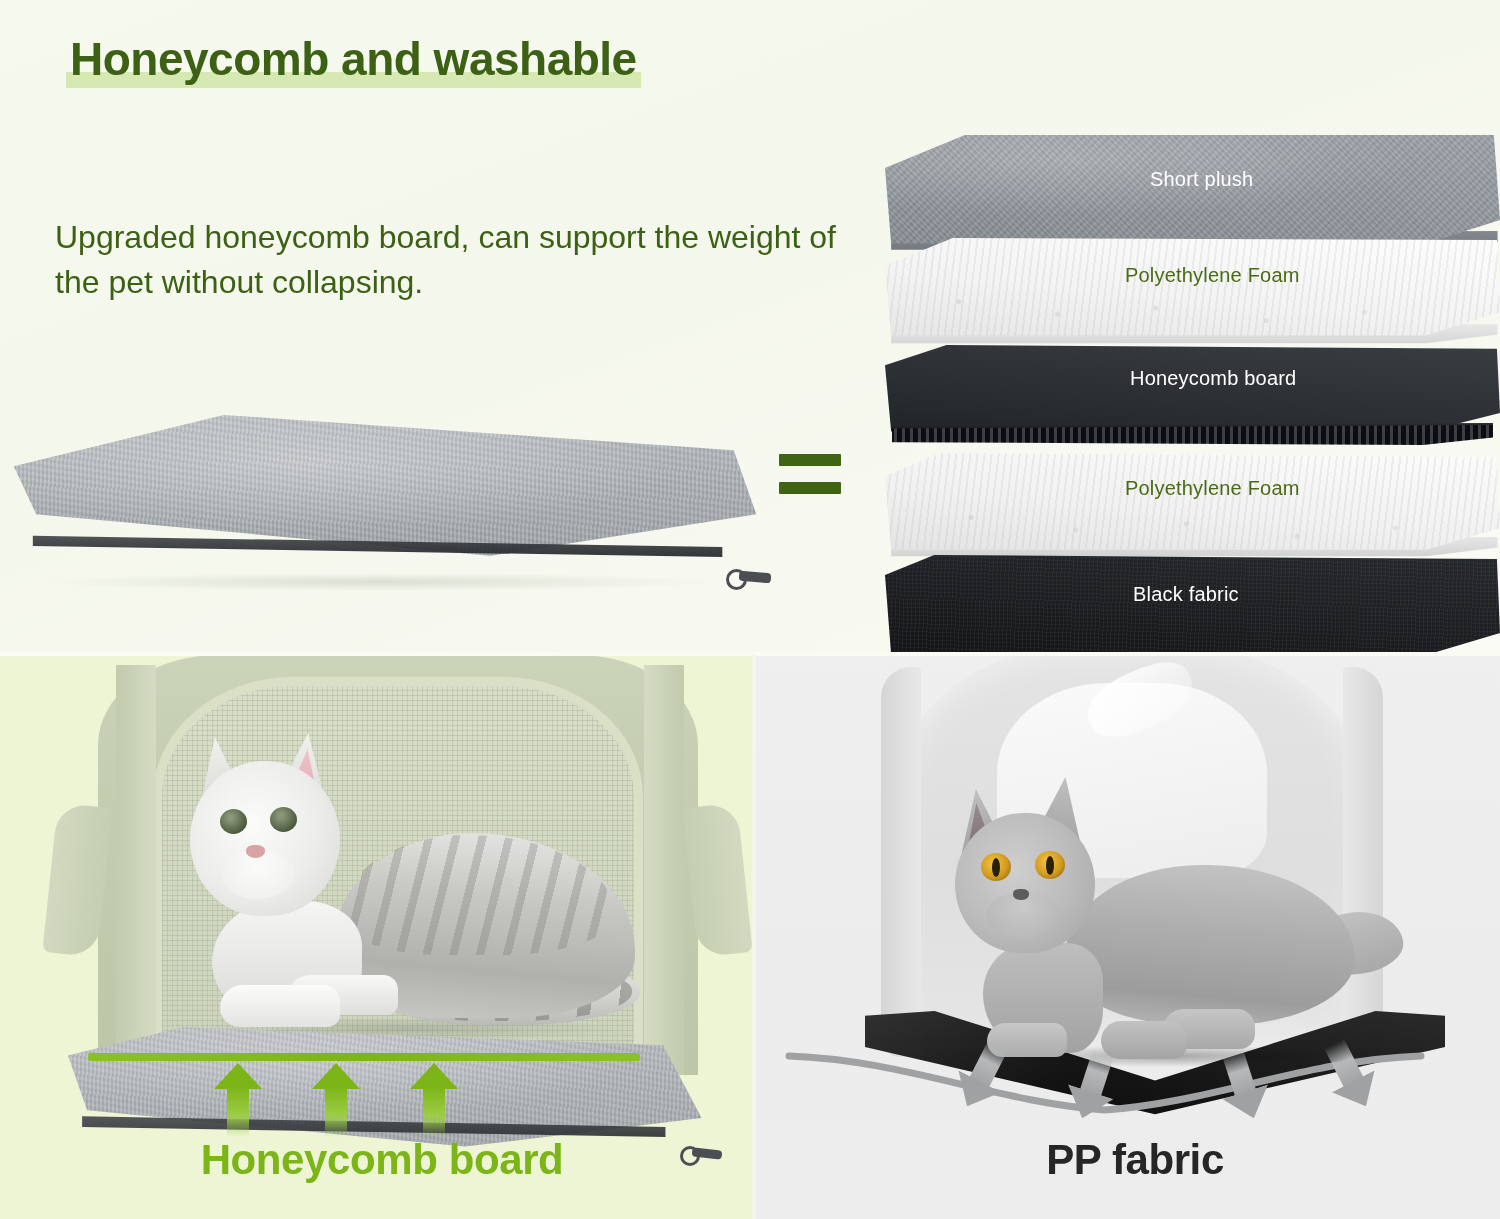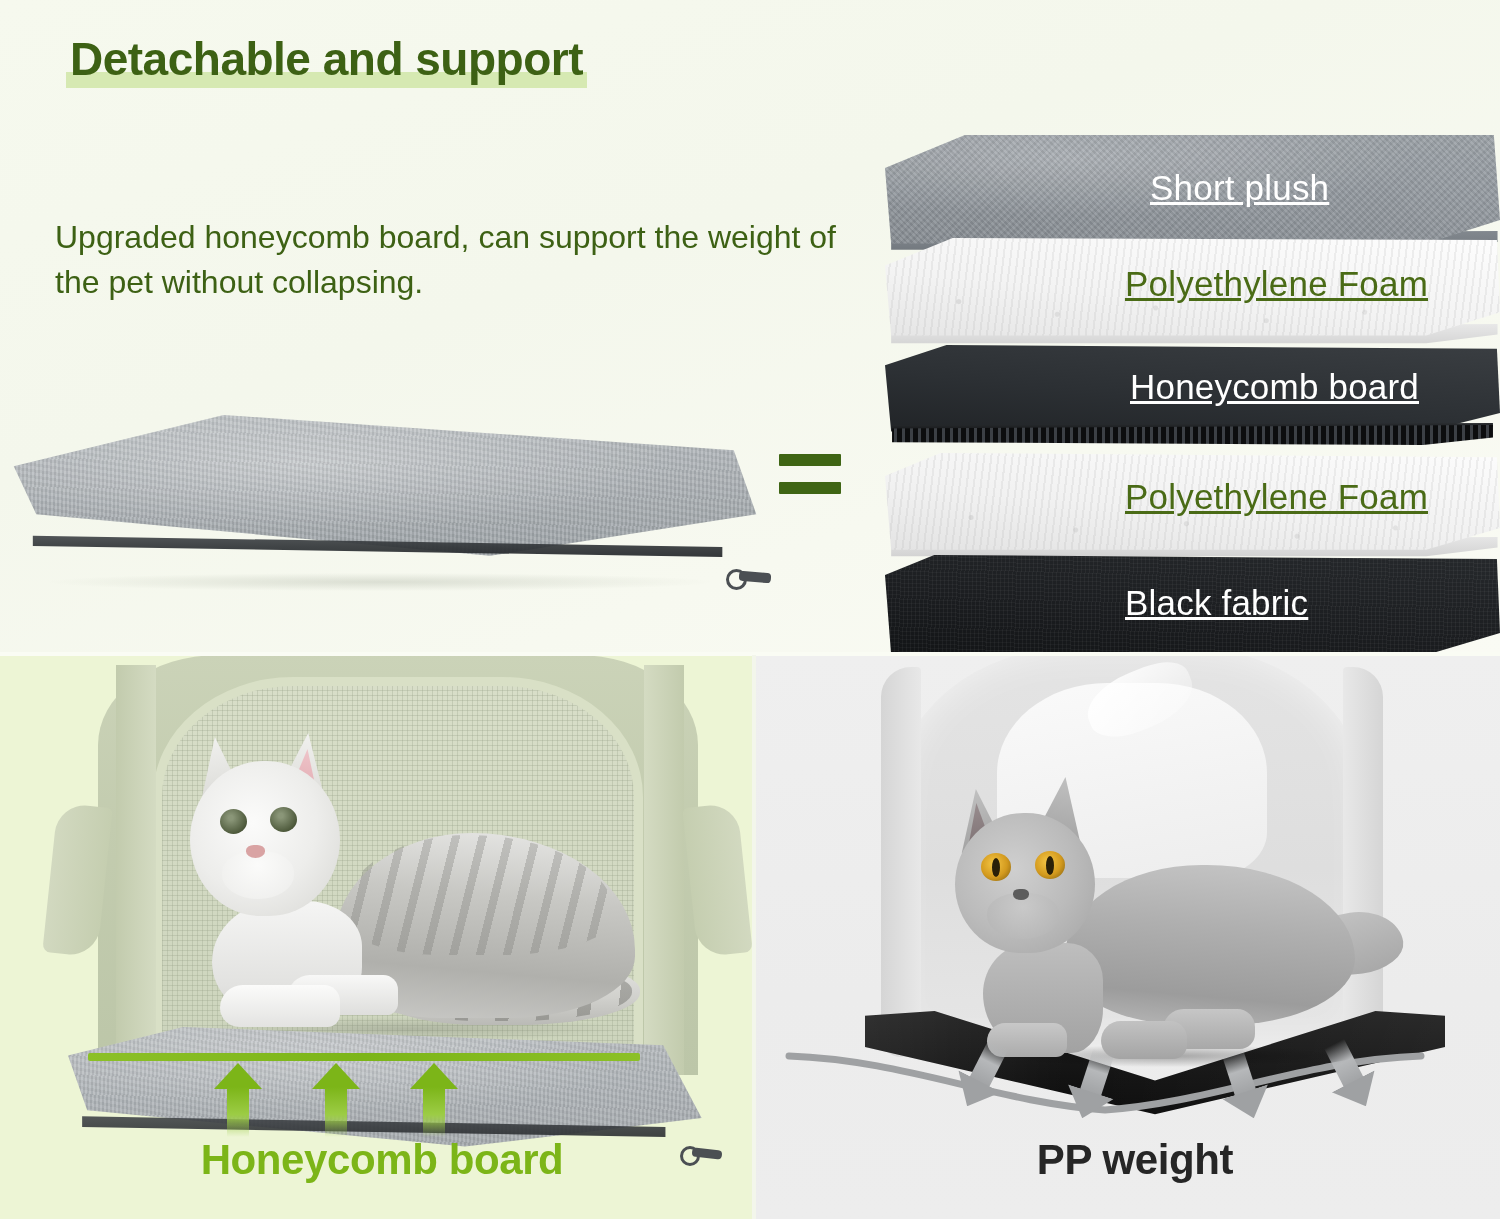--- a/index.html
+++ b/index.html
@@ -156,24 +156,23 @@
     width: 615px;
   }
   .layer .slab-top {
     position: absolute;
     left: 0; top: 0;
     width: 615px;
   }
   .layer .slab-label {
     position: absolute;
     z-index: 6;
-    font-size: 35px;
+    font-size: 20px;
     white-space: nowrap;
     letter-spacing: .2px;
-    text-decoration: underline;
   }
 
   
   #layer-plush { top: 0; height: 135px; }
   #layer-plush .slab-top {
     height: 118px;
     background:
       radial-gradient(ellipse 80% 70% at 30% 20%, rgba(255,255,255,.22), rgba(255,255,255,0) 70%),
       linear-gradient(185deg, #9DA3A9 0%, #91979D 55%, #868C92 100%);
     clip-path: polygon(13% 0%, 99% 0%, 100% 72%, 88% 92%, 1% 92%, 0% 28%);
@@ -279,21 +278,21 @@
     background: linear-gradient(185deg, #26292C 0%, #1C1E21 55%, #121416 100%);
     clip-path: polygon(8% 0%, 99.5% 4%, 100% 78%, 88% 100%, 1% 100%, 0% 20%);
   }
   #layer-fabric .tex {
     position:absolute; left:0; top:0; width:615px; height:100px;
     clip-path: polygon(8% 0%, 99.5% 4%, 100% 78%, 88% 100%, 1% 100%, 0% 20%);
     background-image:
       repeating-linear-gradient(92deg, rgba(255,255,255,.045) 0 1px, rgba(0,0,0,0) 1px 4px),
       repeating-linear-gradient(2deg, rgba(255,255,255,.035) 0 1px, rgba(0,0,0,0) 1px 4px);
   }
-  #layer-fabric .slab-label { left: 240px; top: 28px; color: #ffffff; }
+  #layer-fabric .slab-label { left: 248px; top: 28px; color: #ffffff; }
 
   
   #bottom-left {
     position: absolute;
     left: 0; top: 655px;
     width: 755px; height: 564px;
     background: #EDF5D5;
     overflow: hidden;
   }
   #bottom-right {
@@ -746,21 +745,21 @@
 </head>
 <body>
 
 <div id="page">
 
   <div id="top-panel">
 
     <div id="headline-block">
       <div class="headline-line">
         <span class="hl-bar"></span>
-        <span class="hl-text">Detachable and support</span>
+        <span class="hl-text">Honeycomb and washable</span>
       </div>
       <br>
     </div>
 
     <div id="subhead">Upgraded honeycomb board, can support the weight of the pet without collapsing.</div>
 
     <div id="mat-photo">
       <div id="mat-shadow"></div>
       <div id="mat-body"></div>
       <div id="mat-plush-tex"></div>
@@ -910,16 +909,16 @@
     <div class="head"></div>
   </div>
   <div class="down-arrow" id="down-arrow-3">
     <div class="stem"></div>
     <div class="head"></div>
   </div>
   <div class="down-arrow" id="down-arrow-4">
     <div class="stem"></div>
     <div class="head"></div>
   </div>
-  <div id="pp-label">PP weight</div>
+  <div id="pp-label">PP fabric</div>
 
 
 </div>
 
 </body></html>

